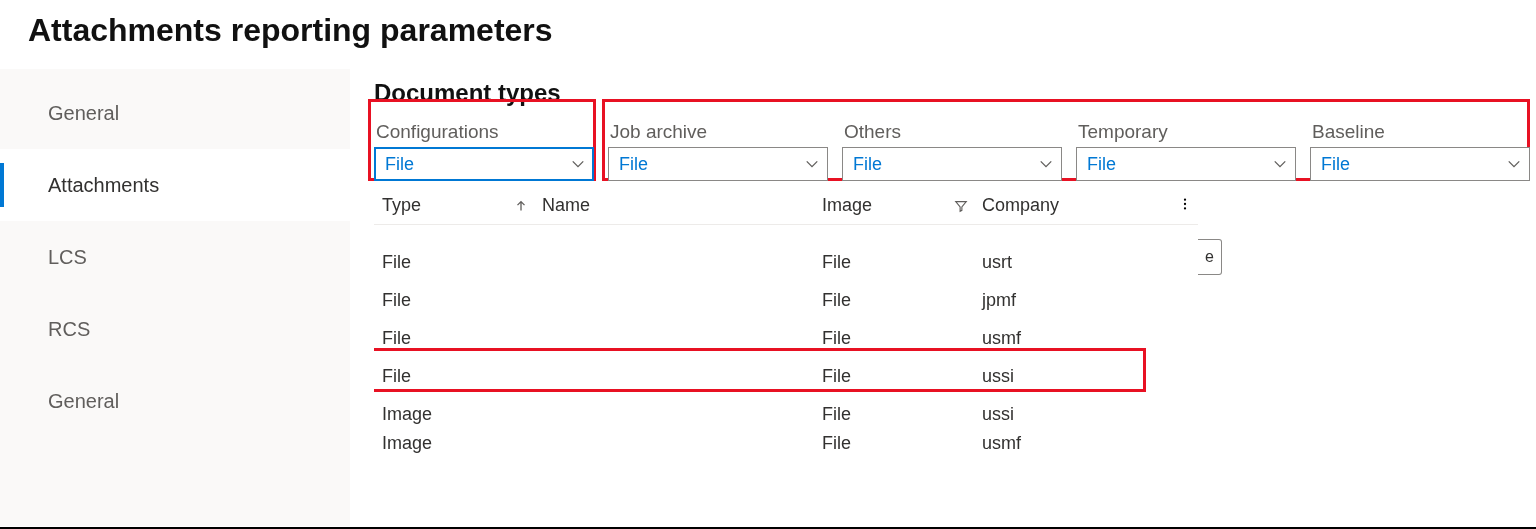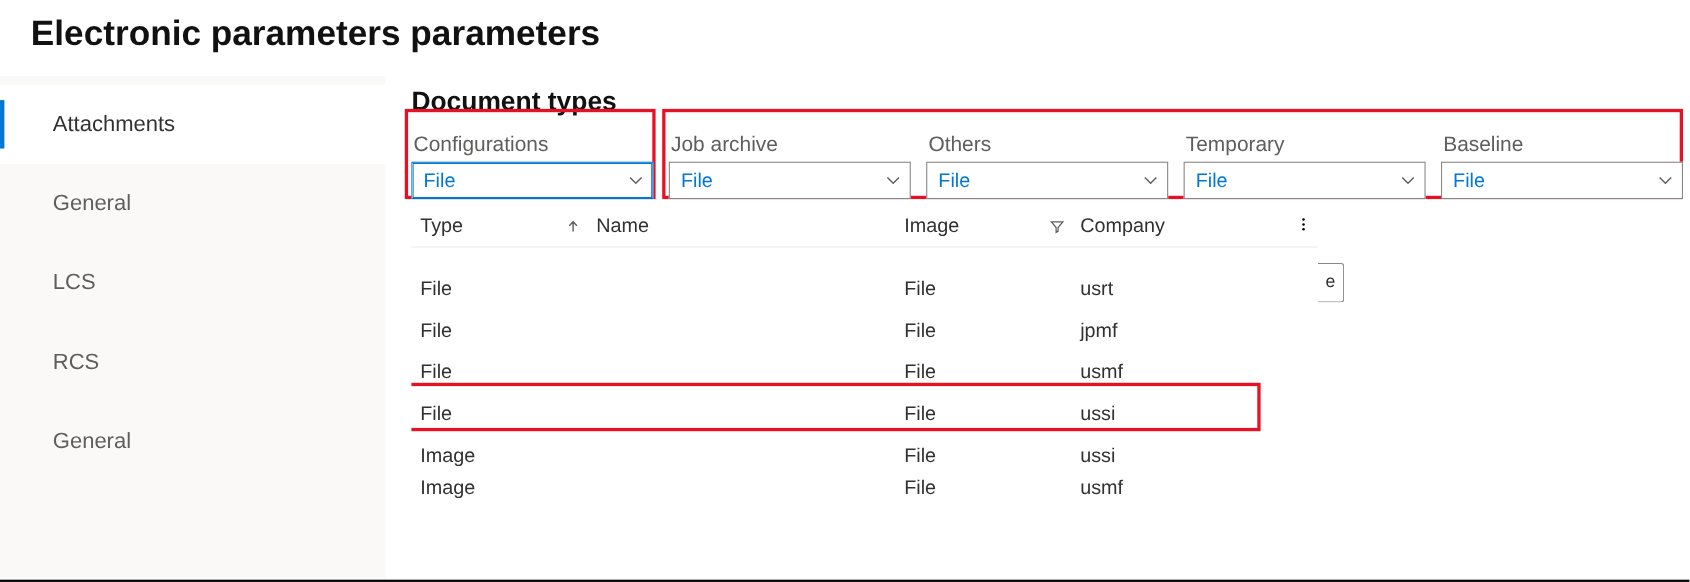--- a/index.html
+++ b/index.html
@@ -169,29 +169,29 @@
     }
     .bottom-line {
       position:absolute;
       left:0; right:0; bottom:0;
       height:2px; background:#000;
     }
   </style>
 </head>
 <body>
 
-<h1 class="page-title">Electronic parameters parameters</h1>
+<h1 class="page-title">Attachments reporting parameters</h1>
 
 <div class="layout">
   <nav class="sidebar">
+    <div class="sidebar-item">
+        <span>General</span>
+      </div>
     <div class="sidebar-item active">
         <span>Attachments</span>
-      </div>
-    <div class="sidebar-item">
-        <span>General</span>
       </div>
     <div class="sidebar-item">
         <span>LCS</span>
       </div>
     <div class="sidebar-item">
         <span>RCS</span>
       </div>
     <div class="sidebar-item">
         <span>General</span>
       </div>

